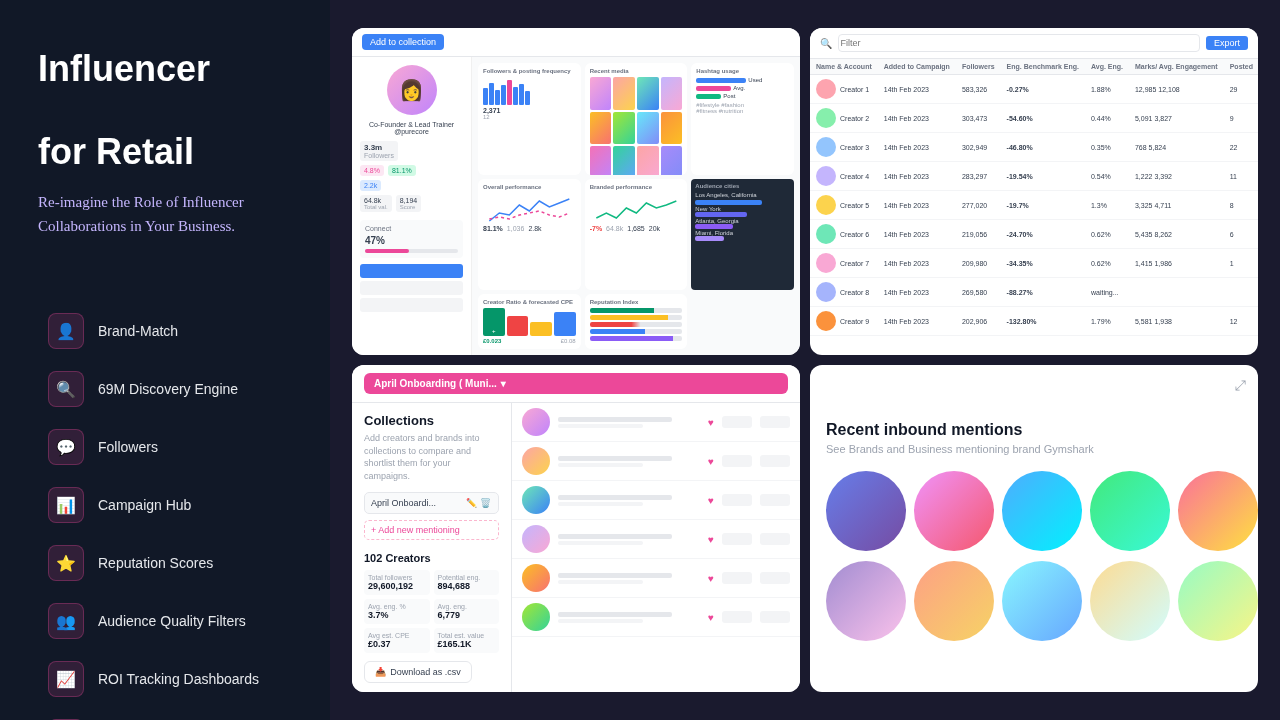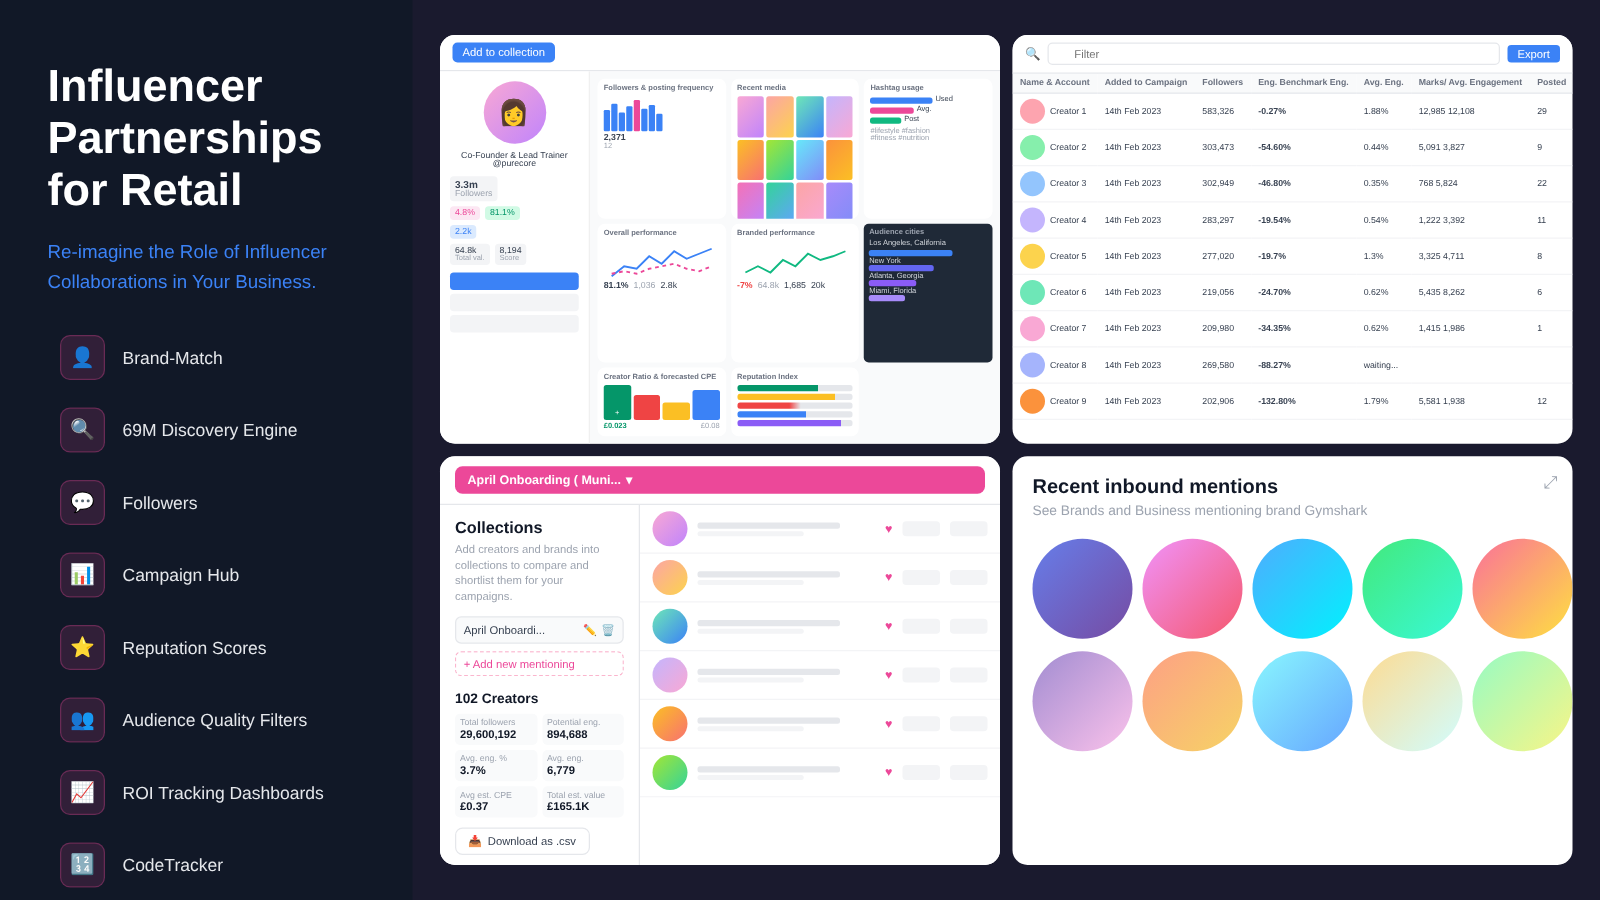--- a/index.html
+++ b/index.html
@@ -26,23 +26,24 @@
     .hero-title {
       font-size: 36px;
       font-weight: 800;
       color: #ffffff;
       line-height: 1.15;
       margin-bottom: 18px;
     }
 
     .hero-subtitle {
       font-size: 15px;
-      color: #3b82f6;
+      color: #c4b5fd;
       line-height: 1.6;
-      margin-bottom: 22px;
+      margin-bottom: 67px;
+      font-family: Liberation Serif, serif;
     }
 
     .nav-list {
       list-style: none;
       display: flex;
       flex-direction: column;
       gap: 6px;
     }
 
     .nav-item {
@@ -433,20 +434,21 @@
       background: #fff;
       overflow: hidden;
       padding: 16px;
     }
 
     .mentions-title {
       font-size: 16px;
       font-weight: 700;
       color: #111827;
       margin-bottom: 4px;
+      margin-top: 40px;
     }
 
     .mentions-subtitle {
       font-size: 11px;
       color: #9ca3af;
       margin-bottom: 16px;
     }
 
     .mentions-grid {
       display: grid;
@@ -470,21 +472,21 @@
       border-bottom: 1px solid #e5e7eb;
       display: flex;
       align-items: center;
       gap: 6px;
     }
 
     .search-input-mini {
       flex: 1;
       border: 1px solid #e5e7eb;
       border-radius: 4px;
-      padding: 3px 20px;
+      padding: 3px 1px;
       font-size: 9px;
       outline: none;
     }
 
     
     .audience-chart {
       background: #1f2937;
       border-radius: 4px;
       padding: 4px;
     }
@@ -494,21 +496,21 @@
       font-size: 8px;
       color: #6b7280;
     }
   </style>
 </head>
 <body>
 
 <div class="left-panel">
   <div class="hero-title">
     <span>Influencer</span><br>
-    <span>Partnerships</span><br>
+    <br>
     <span>for Retail</span>
   </div>
   <p class="hero-subtitle">Re-imagine the Role of Influencer Collaborations in Your Business.</p>
 
   <ul class="nav-list">
 
   <li class="nav-item">
     <div class="nav-icon pink">👤</div>
     <span class="nav-label">Brand-Match</span>
   </li>
@@ -578,20 +580,27 @@
             <div class="stat-pill">
               <div style="font-size:7px;">64.8k</div>
               <div style="font-size:6px;color:#9ca3af;">Total val.</div>
             </div>
             <div class="stat-pill">
               <div style="font-size:7px;">8,194</div>
               <div style="font-size:6px;color:#9ca3af;">Score</div>
             </div>
           </div>
 
+          <div style="margin-top:8px;background:#f9fafb;border-radius:4px;padding:5px;">
+            <div style="font-size:7px;color:#6b7280;margin-bottom:3px;">Connect</div>
+            <div style="font-size:10px;font-weight:700;color:#374151;">47%</div>
+            <div style="height:4px;background:#e5e7eb;border-radius:2px;margin-top:3px;">
+              <div style="width:47%;height:100%;background:#ec4899;border-radius:2px;"></div>
+            </div>
+          </div>
 
           <div style="margin-top:6px;display:flex;flex-direction:column;gap:3px;">
             <div style="height:14px;background:#3b82f6;border-radius:3px;"></div>
             <div style="height:14px;background:#f3f4f6;border-radius:3px;"></div>
             <div style="height:14px;background:#f3f4f6;border-radius:3px;"></div>
           </div>
         </div>
 
         <div class="charts-area">
 

